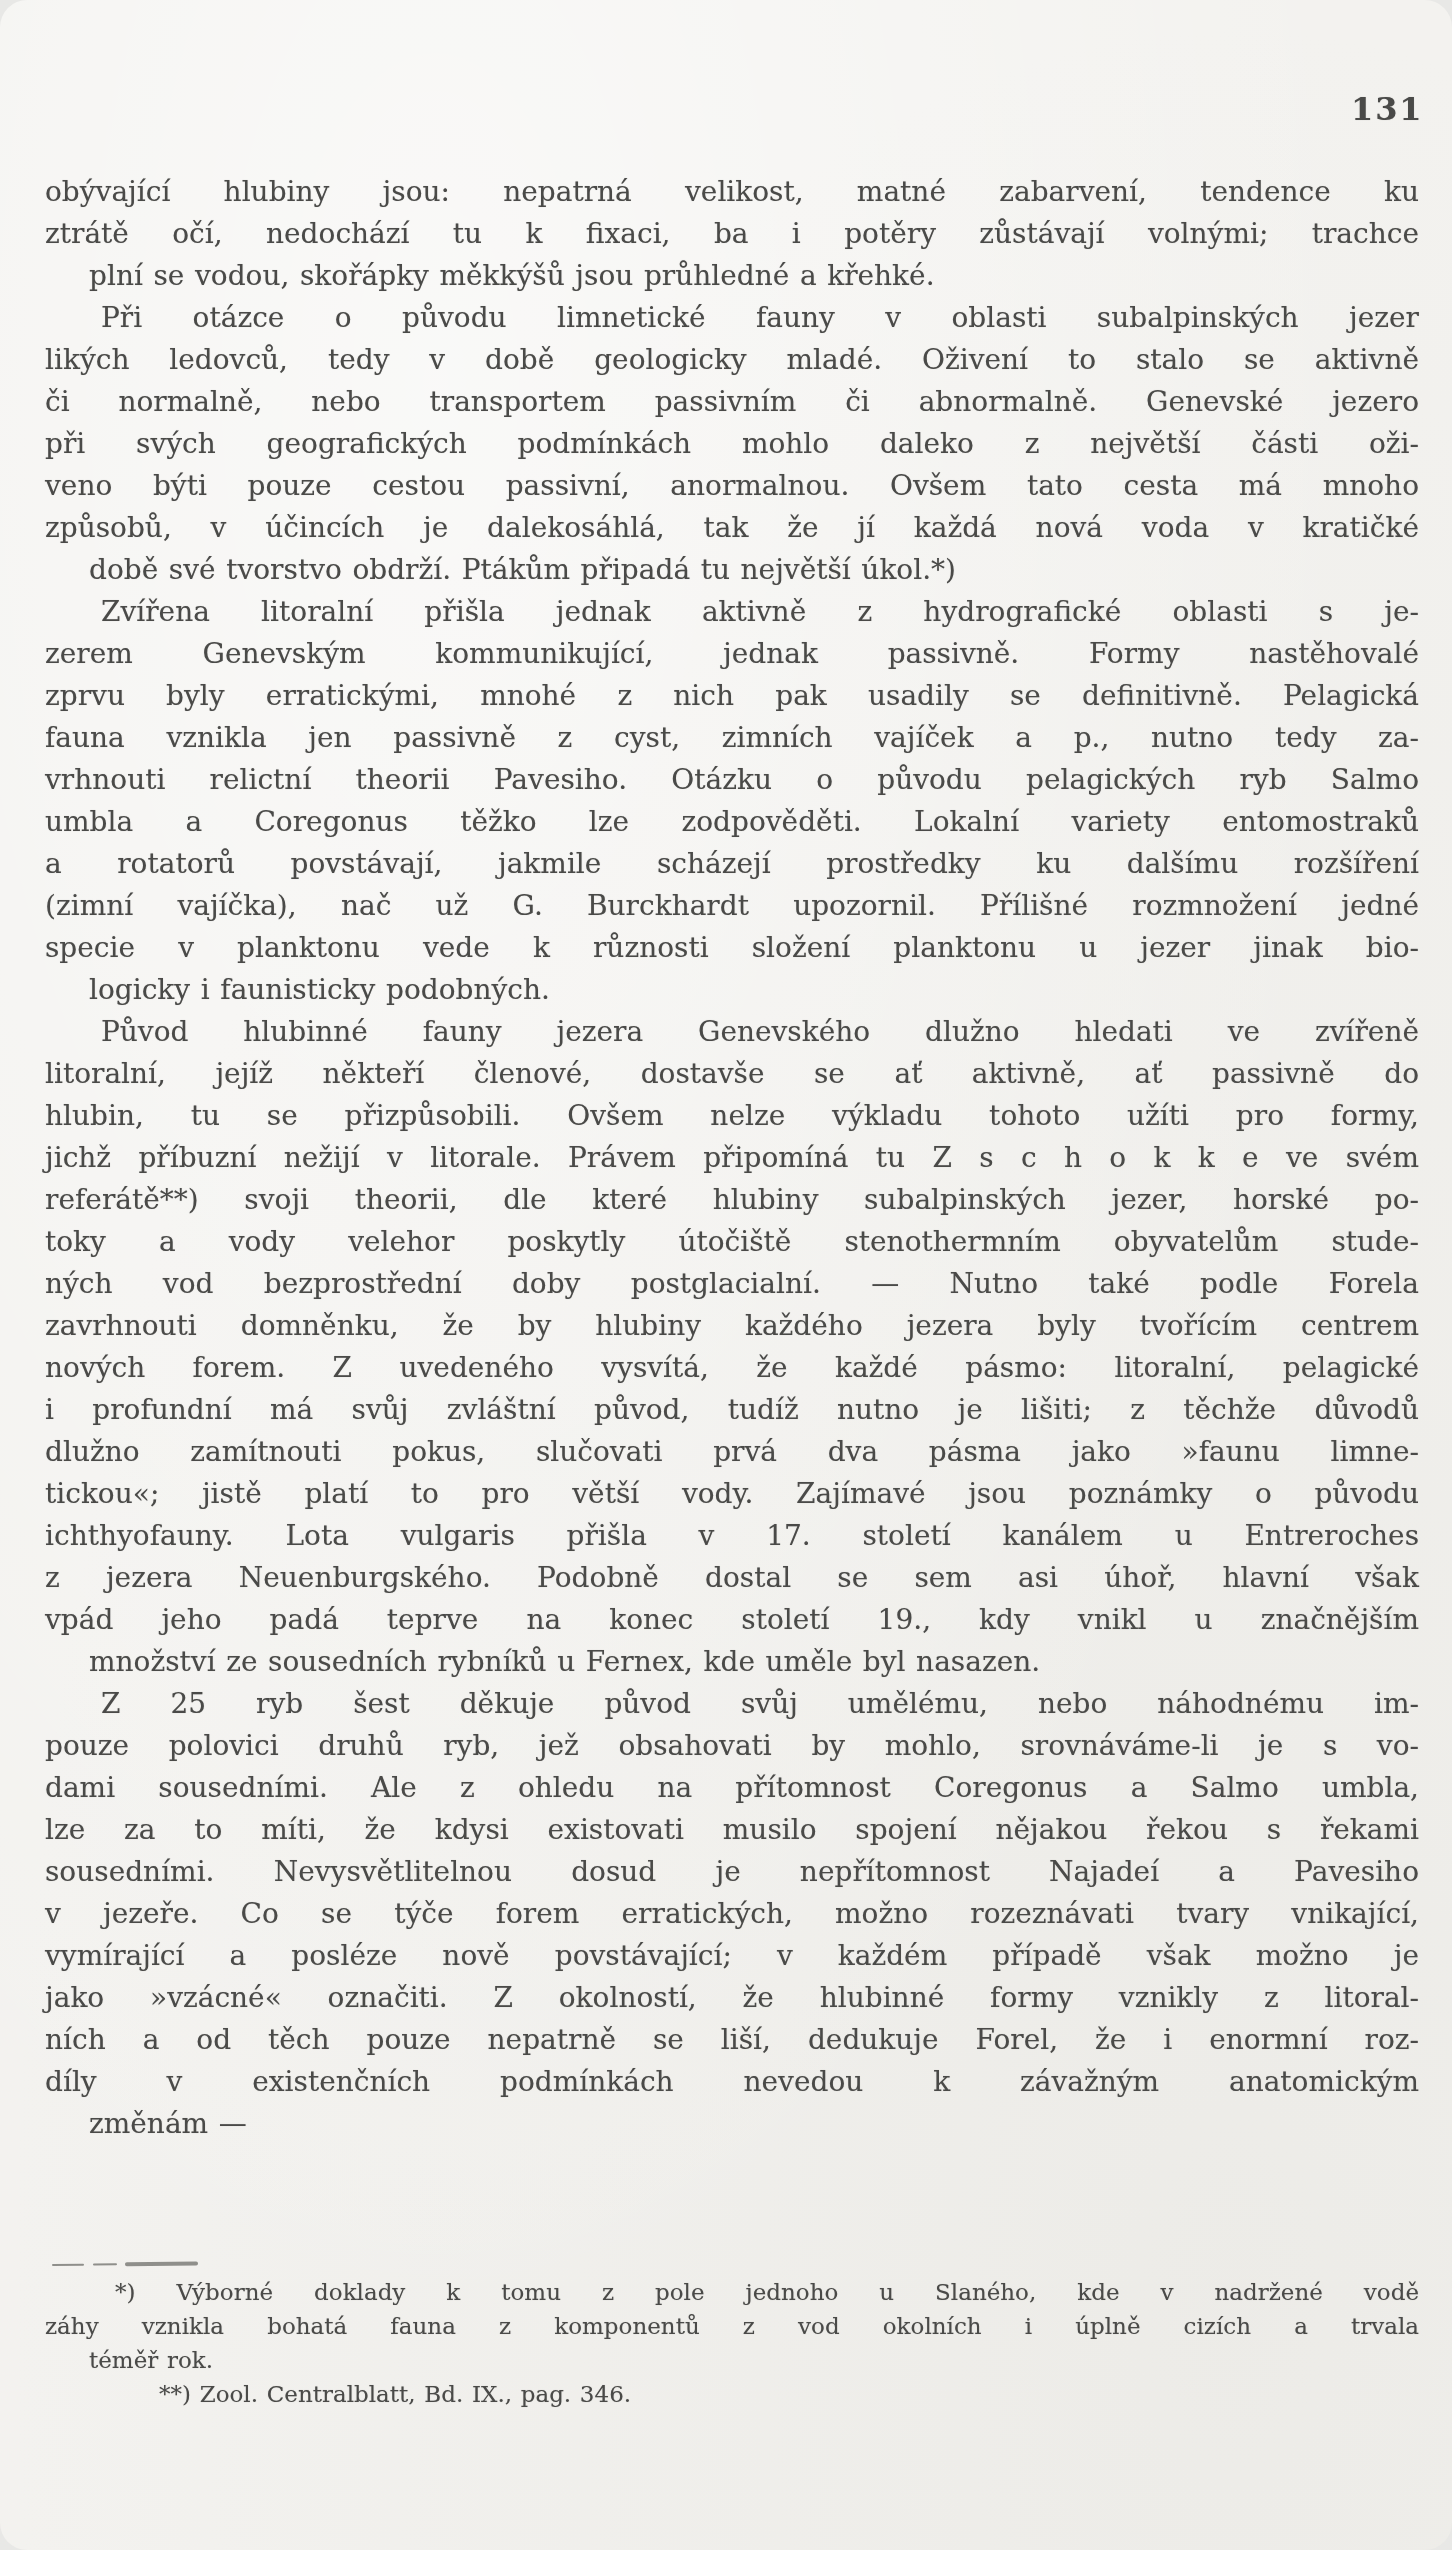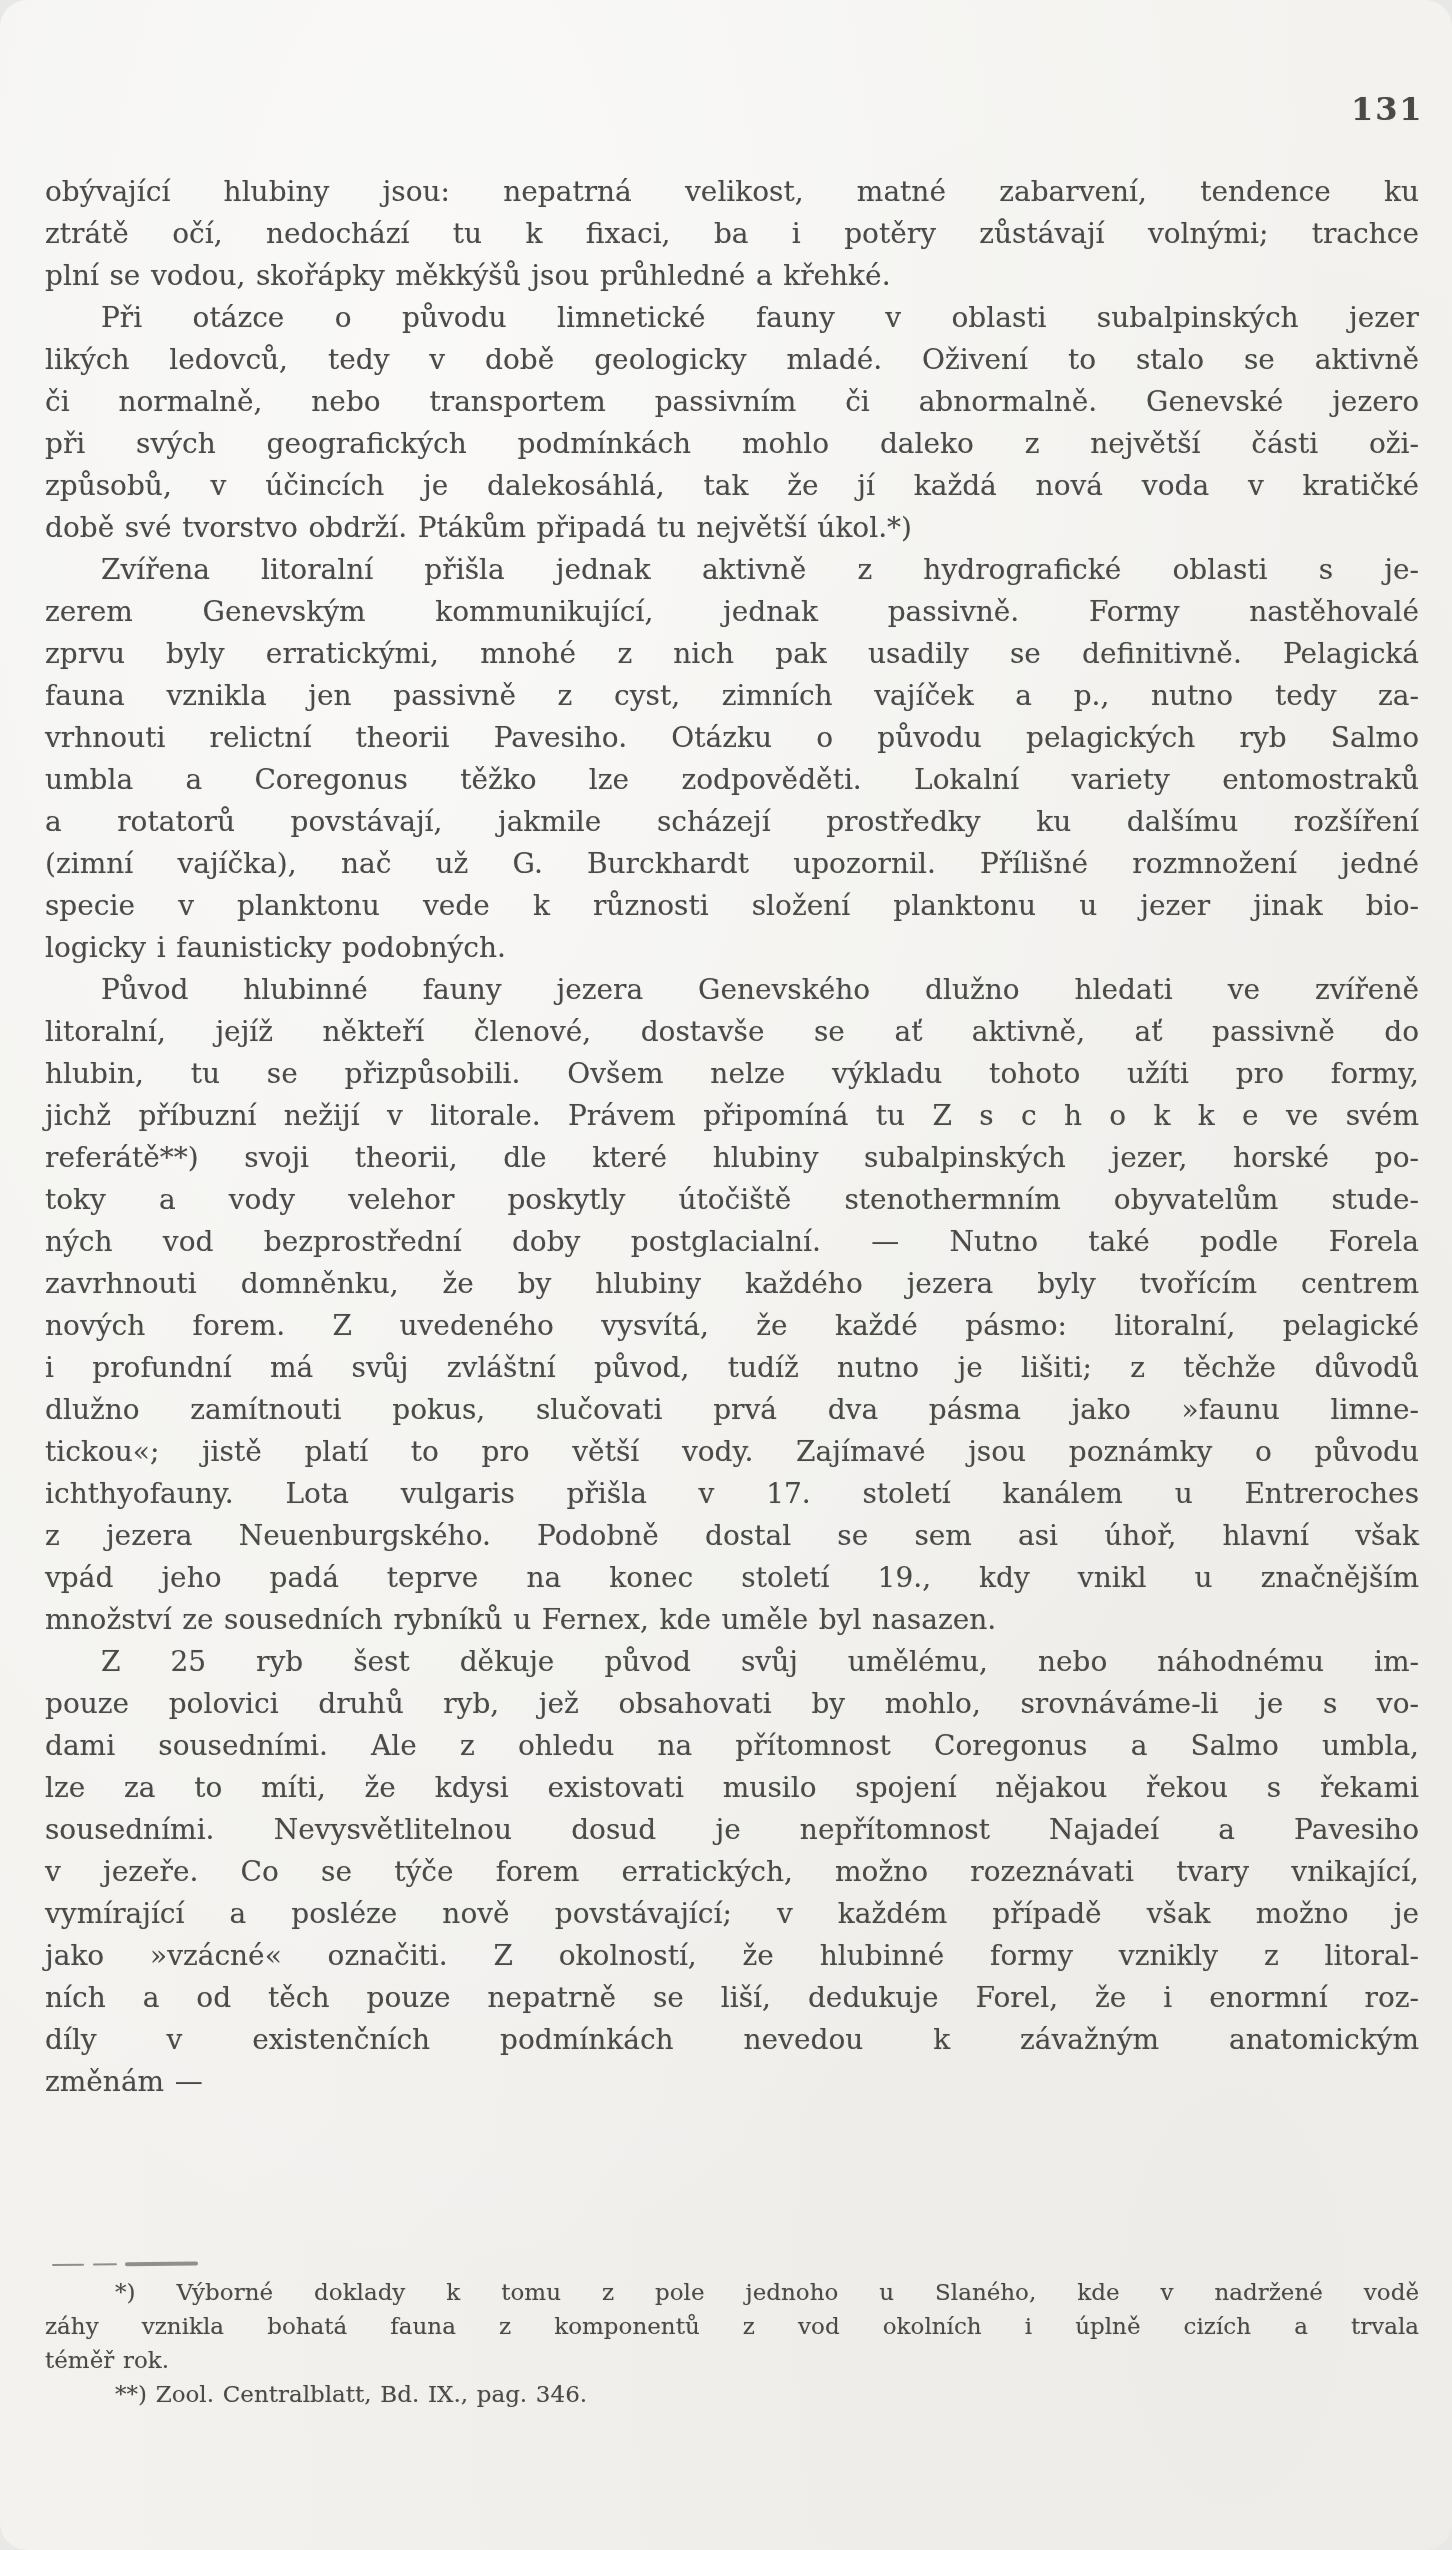--- a/index.html
+++ b/index.html
@@ -49,21 +49,21 @@
     font-size: 23px;
     line-height: 34px;
     --indent: 70px;
   }
   .para { margin: 0; padding: 0; }
   .line {
     text-align: justify;
     text-align-last: justify;
     word-spacing: 0.06em;
   }
-  .line.last { text-align-last: left; }
+  .line.last { text-align-last: left; margin-left: 44px; }
   .para.indent .line:first-child { text-indent: var(--indent, 56px); }
   .fn-rule {
     position: absolute;
     left: 52px;
     top: 2262px;
     width: 188px;
     height: 3.8px;
     display: flex;
     align-items: center;
     gap: 8.5px;
@@ -90,20 +90,21 @@
       <div class="para">
         <div class="line">obývající hlubiny jsou: nepatrná velikost, matné zabarvení, tendence ku</div>
         <div class="line">ztrátě očí, nedochází tu k fixaci, ba i potěry zůstávají volnými; trachce</div>
         <div class="line last">plní se vodou, skořápky měkkýšů jsou průhledné a křehké.</div>
       </div>
       <div class="para indent">
         <div class="line">Při otázce o původu limnetické fauny v oblasti subalpinských jezer</div>
         <div class="line">likých ledovců, tedy v době geologicky mladé. Oživení to stalo se aktivně</div>
         <div class="line">či normalně, nebo transportem passivním či abnormalně. Genevské jezero</div>
         <div class="line">při svých geografických podmínkách mohlo daleko z největší části oži-</div>
+        <div class="line">veno býti pouze cestou passivní, anormalnou. Ovšem tato cesta má mnoho</div>
         <div class="line">způsobů, v účincích je dalekosáhlá, tak že jí každá nová voda v kratičké</div>
         <div class="line last">době své tvorstvo obdrží. Ptákům připadá tu největší úkol.*)</div>
       </div>
       <div class="para indent">
         <div class="line">Zvířena litoralní přišla jednak aktivně z hydrografické oblasti s je-</div>
         <div class="line">zerem Genevským kommunikující, jednak passivně.  Formy nastěhovalé</div>
         <div class="line">zprvu byly erratickými, mnohé z nich pak usadily se definitivně. Pelagická</div>
         <div class="line">fauna vznikla jen passivně z cyst, zimních vajíček a p., nutno tedy za-</div>
         <div class="line">vrhnouti relictní theorii Pavesiho. Otázku o původu pelagických ryb Salmo</div>
         <div class="line">umbla a Coregonus těžko lze zodpověděti.  Lokalní variety entomostraků</div>

